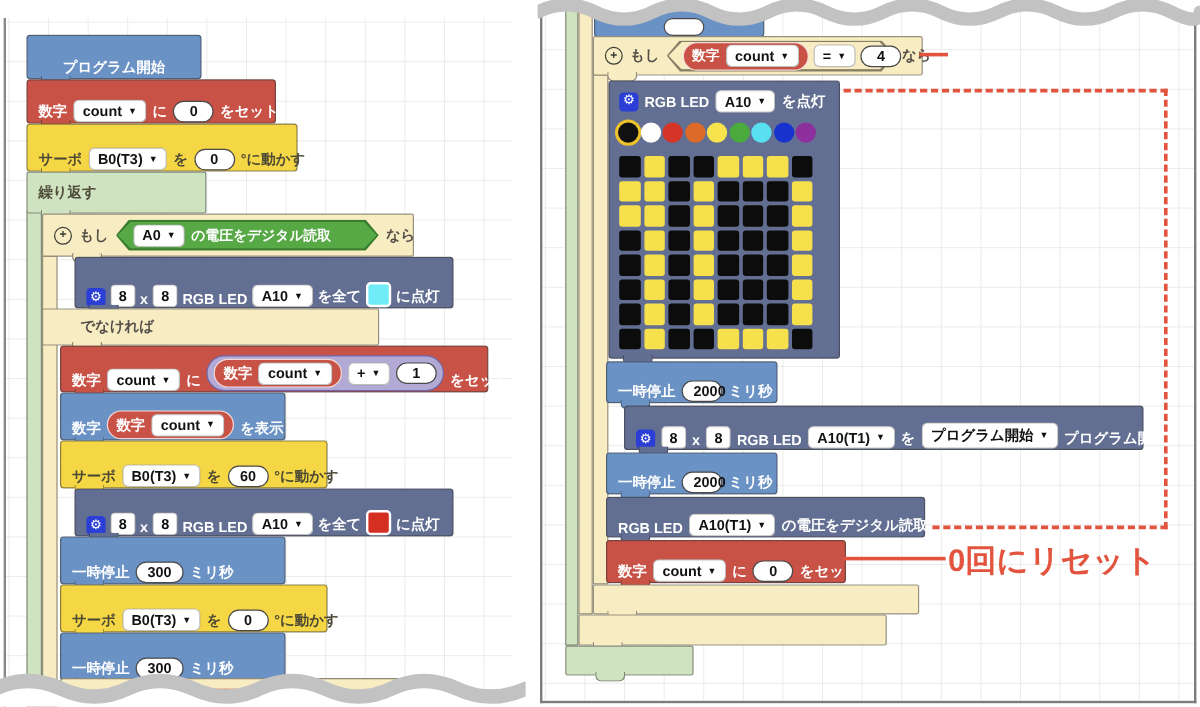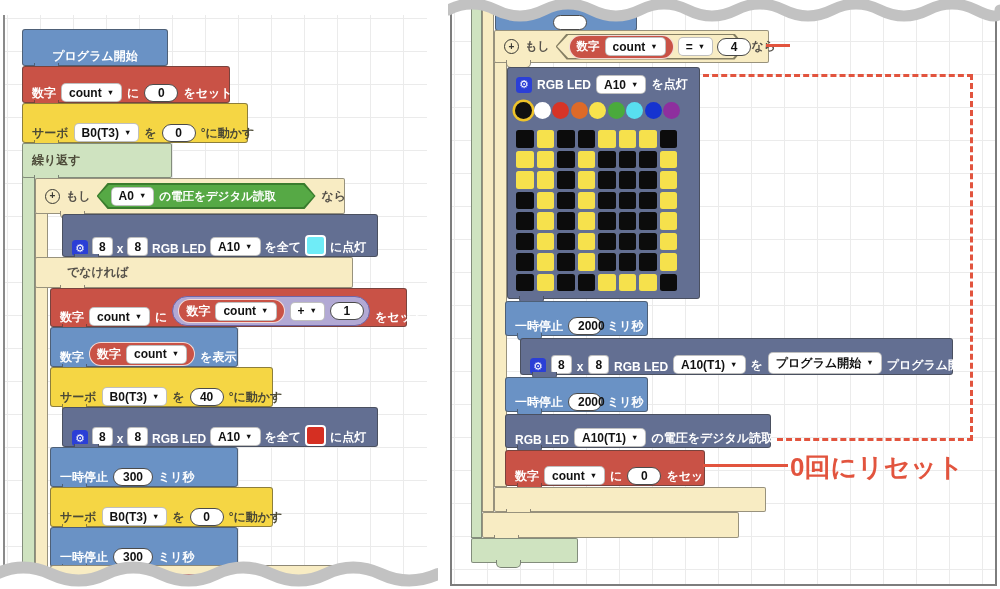--- a/index.html
+++ b/index.html
@@ -133,21 +133,21 @@
     <span class="dd">
         <span>A10</span>
         <span class="caret">▼</span>
       </span>
     <span>を全て</span>
     <span class="swatch" style="background: rgb(111, 236, 247);"></span>
     <span>に点灯</span>
     <i class="tab"></i>
   </div>
 
-  <div class="bar c-cream" style="left:35px;top:257px;width:318px;height:31px;">
+  <div class="bar c-cream" style="left:35px;top:257px;width:281px;height:31px;">
     <span style="margin-left:22px;">でなければ</span>
     <i class="tab mid"></i>
   </div>
 
   <div class="blk c-red" style="left:50px;top:288px;width:357px;height:39px;">
     <span>数字</span>
     <span class="dd">
         <span>count</span>
         <span class="caret">▼</span>
       </span>
@@ -183,21 +183,21 @@
     <i class="tab"></i>
   </div>
 
   <div class="blk c-yellow" style="left:50px;top:367px;width:223px;height:40px;">
     <span>サーボ</span>
     <span class="dd">
         <span>B0(T3)</span>
         <span class="caret">▼</span>
       </span>
     <span>を</span>
-    <span class="oval">40</span>
+    <span class="oval">60</span>
     <span>°に動かす</span>
     <i class="tab"></i>
   </div>
 
   <div class="blk c-slate" style="left:62px;top:407px;width:316px;height:40px;gap:4px;">
     <span class="gear">⚙</span>
     <span class="sqf">8</span>
     <span>x</span>
     <span class="sqf">8</span>
     <span>RGB LED</span>

